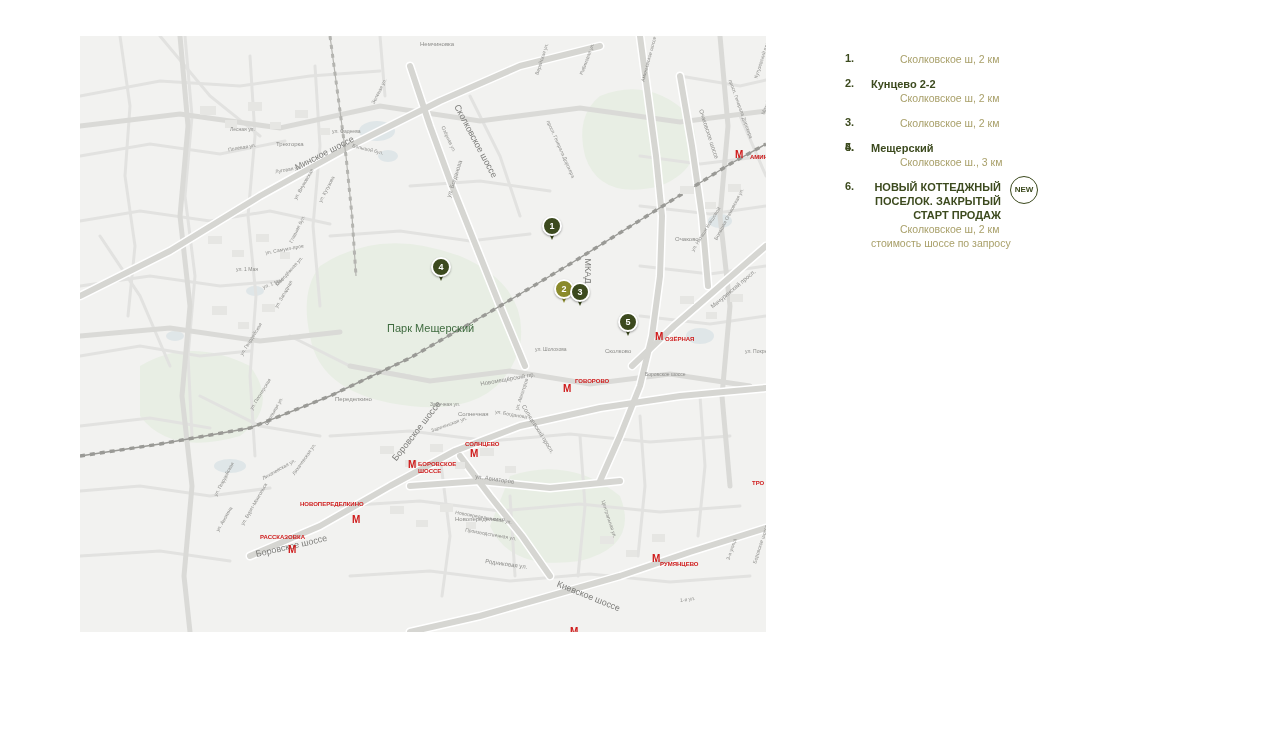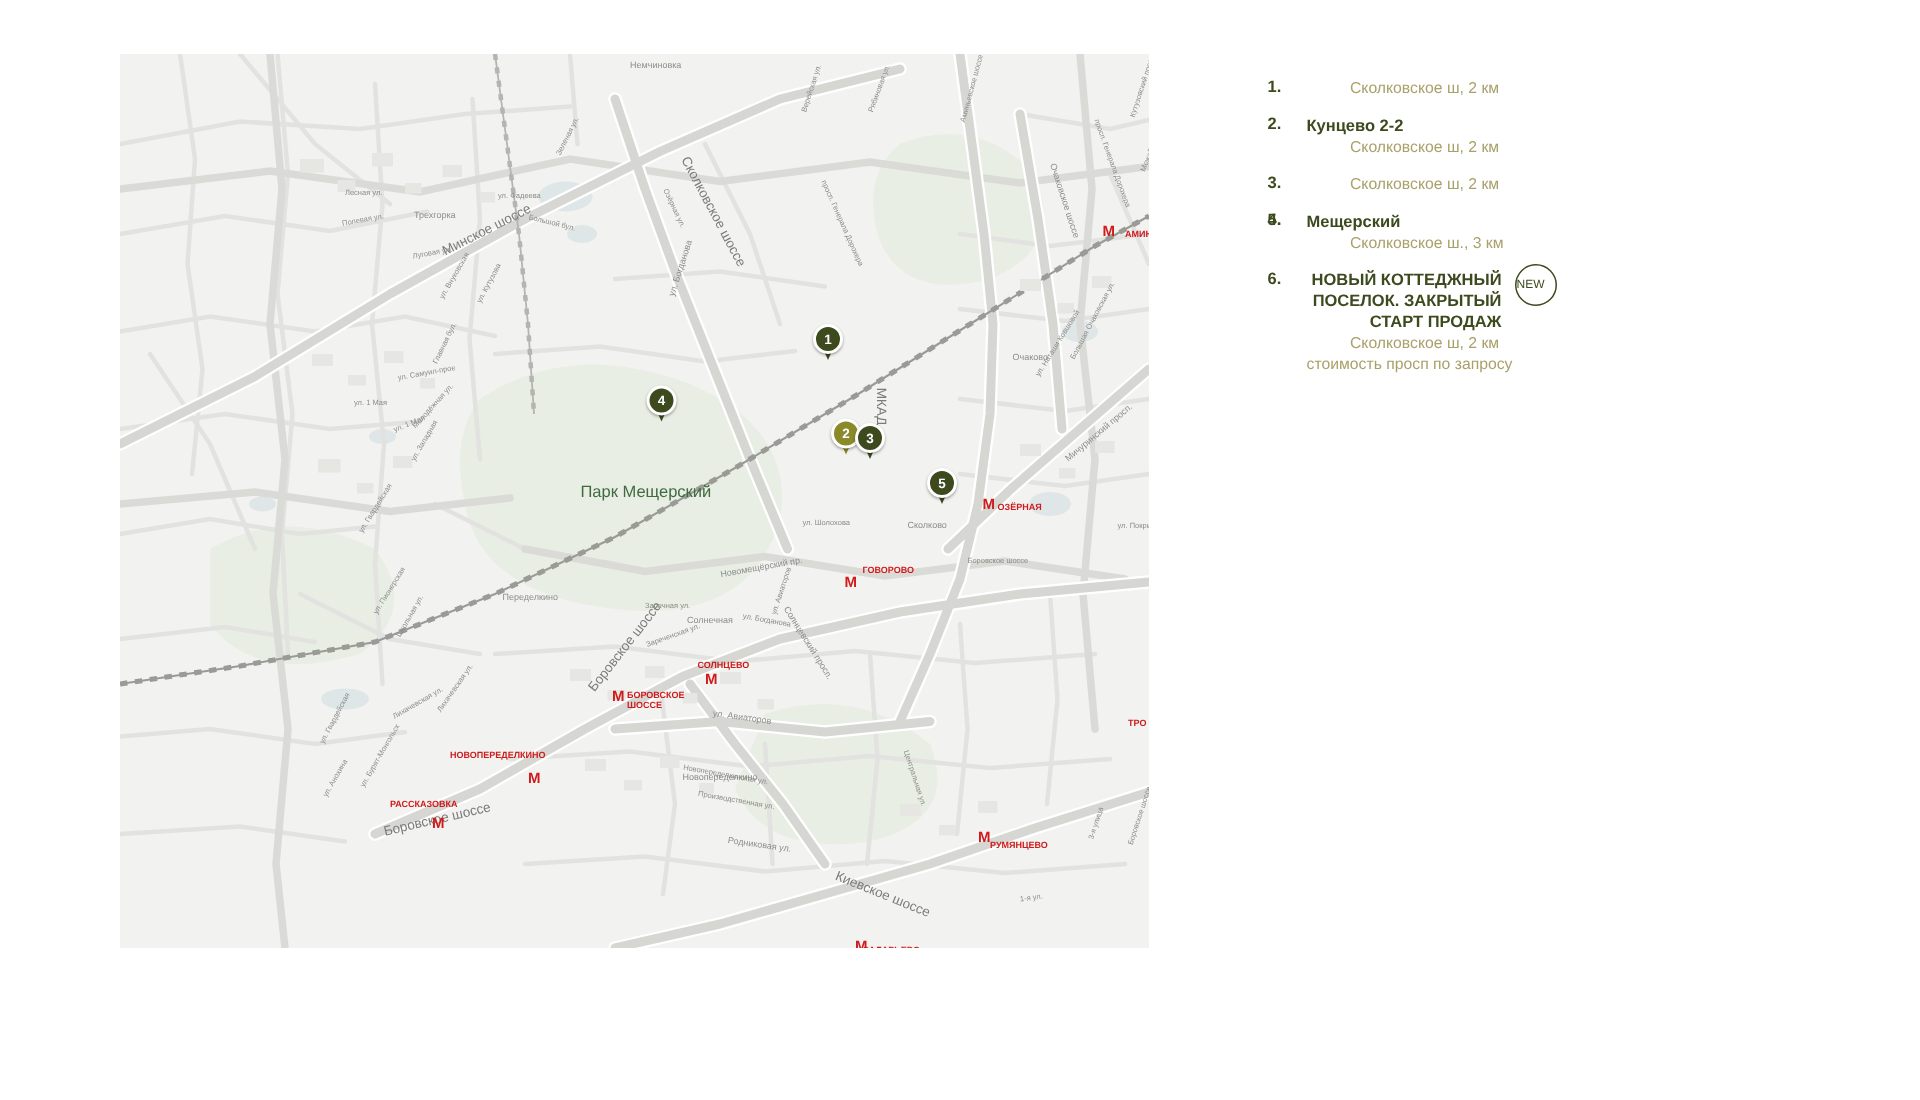--- a/index.html
+++ b/index.html
@@ -148,22 +148,23 @@
   .badge-new {
     position: absolute;
     left: 165px;
     top: -4px;
     width: 26px;
     height: 26px;
     border-radius: 50%;
     border: 1px solid #3c4a1e;
     color: #3c4a1e;
     font-size: 8px;
-    font-weight: normal;
+    font-weight: bold;
     line-height: 26px;
+    text-align: center;
     font-family: "Liberation Sans", sans-serif;
   }
   .legend-item.highlight .legend-title { color: #3c4a1e; }
 </style>
 </head>
 <body>
 
 <div id="page">
 
   <div id="map-panel">
@@ -466,18 +467,18 @@
       <div class="legend-index">5.</div>
       <div class="legend-title">Мещерский</div>
       <div class="legend-sub">Сколковское ш., 3 км</div>
     </div>
 
     <div class="legend-item highlight">
       <div class="legend-index">6.</div>
       <div class="legend-title" style="max-width:130px;text-align:right;">НОВЫЙ КОТТЕДЖНЫЙ ПОСЕЛОК. ЗАКРЫТЫЙ СТАРТ ПРОДАЖ</div>
       <div class="badge-new">NEW</div>
       <div class="legend-sub">Сколковское ш, 2 км</div>
-      <div class="legend-sub2">стоимость просп по запросу</div>
+      <div class="legend-sub2">стоимость шоссе по запросу</div>
     </div>
 
   </div>
 
 </div>
 
 </body></html>

